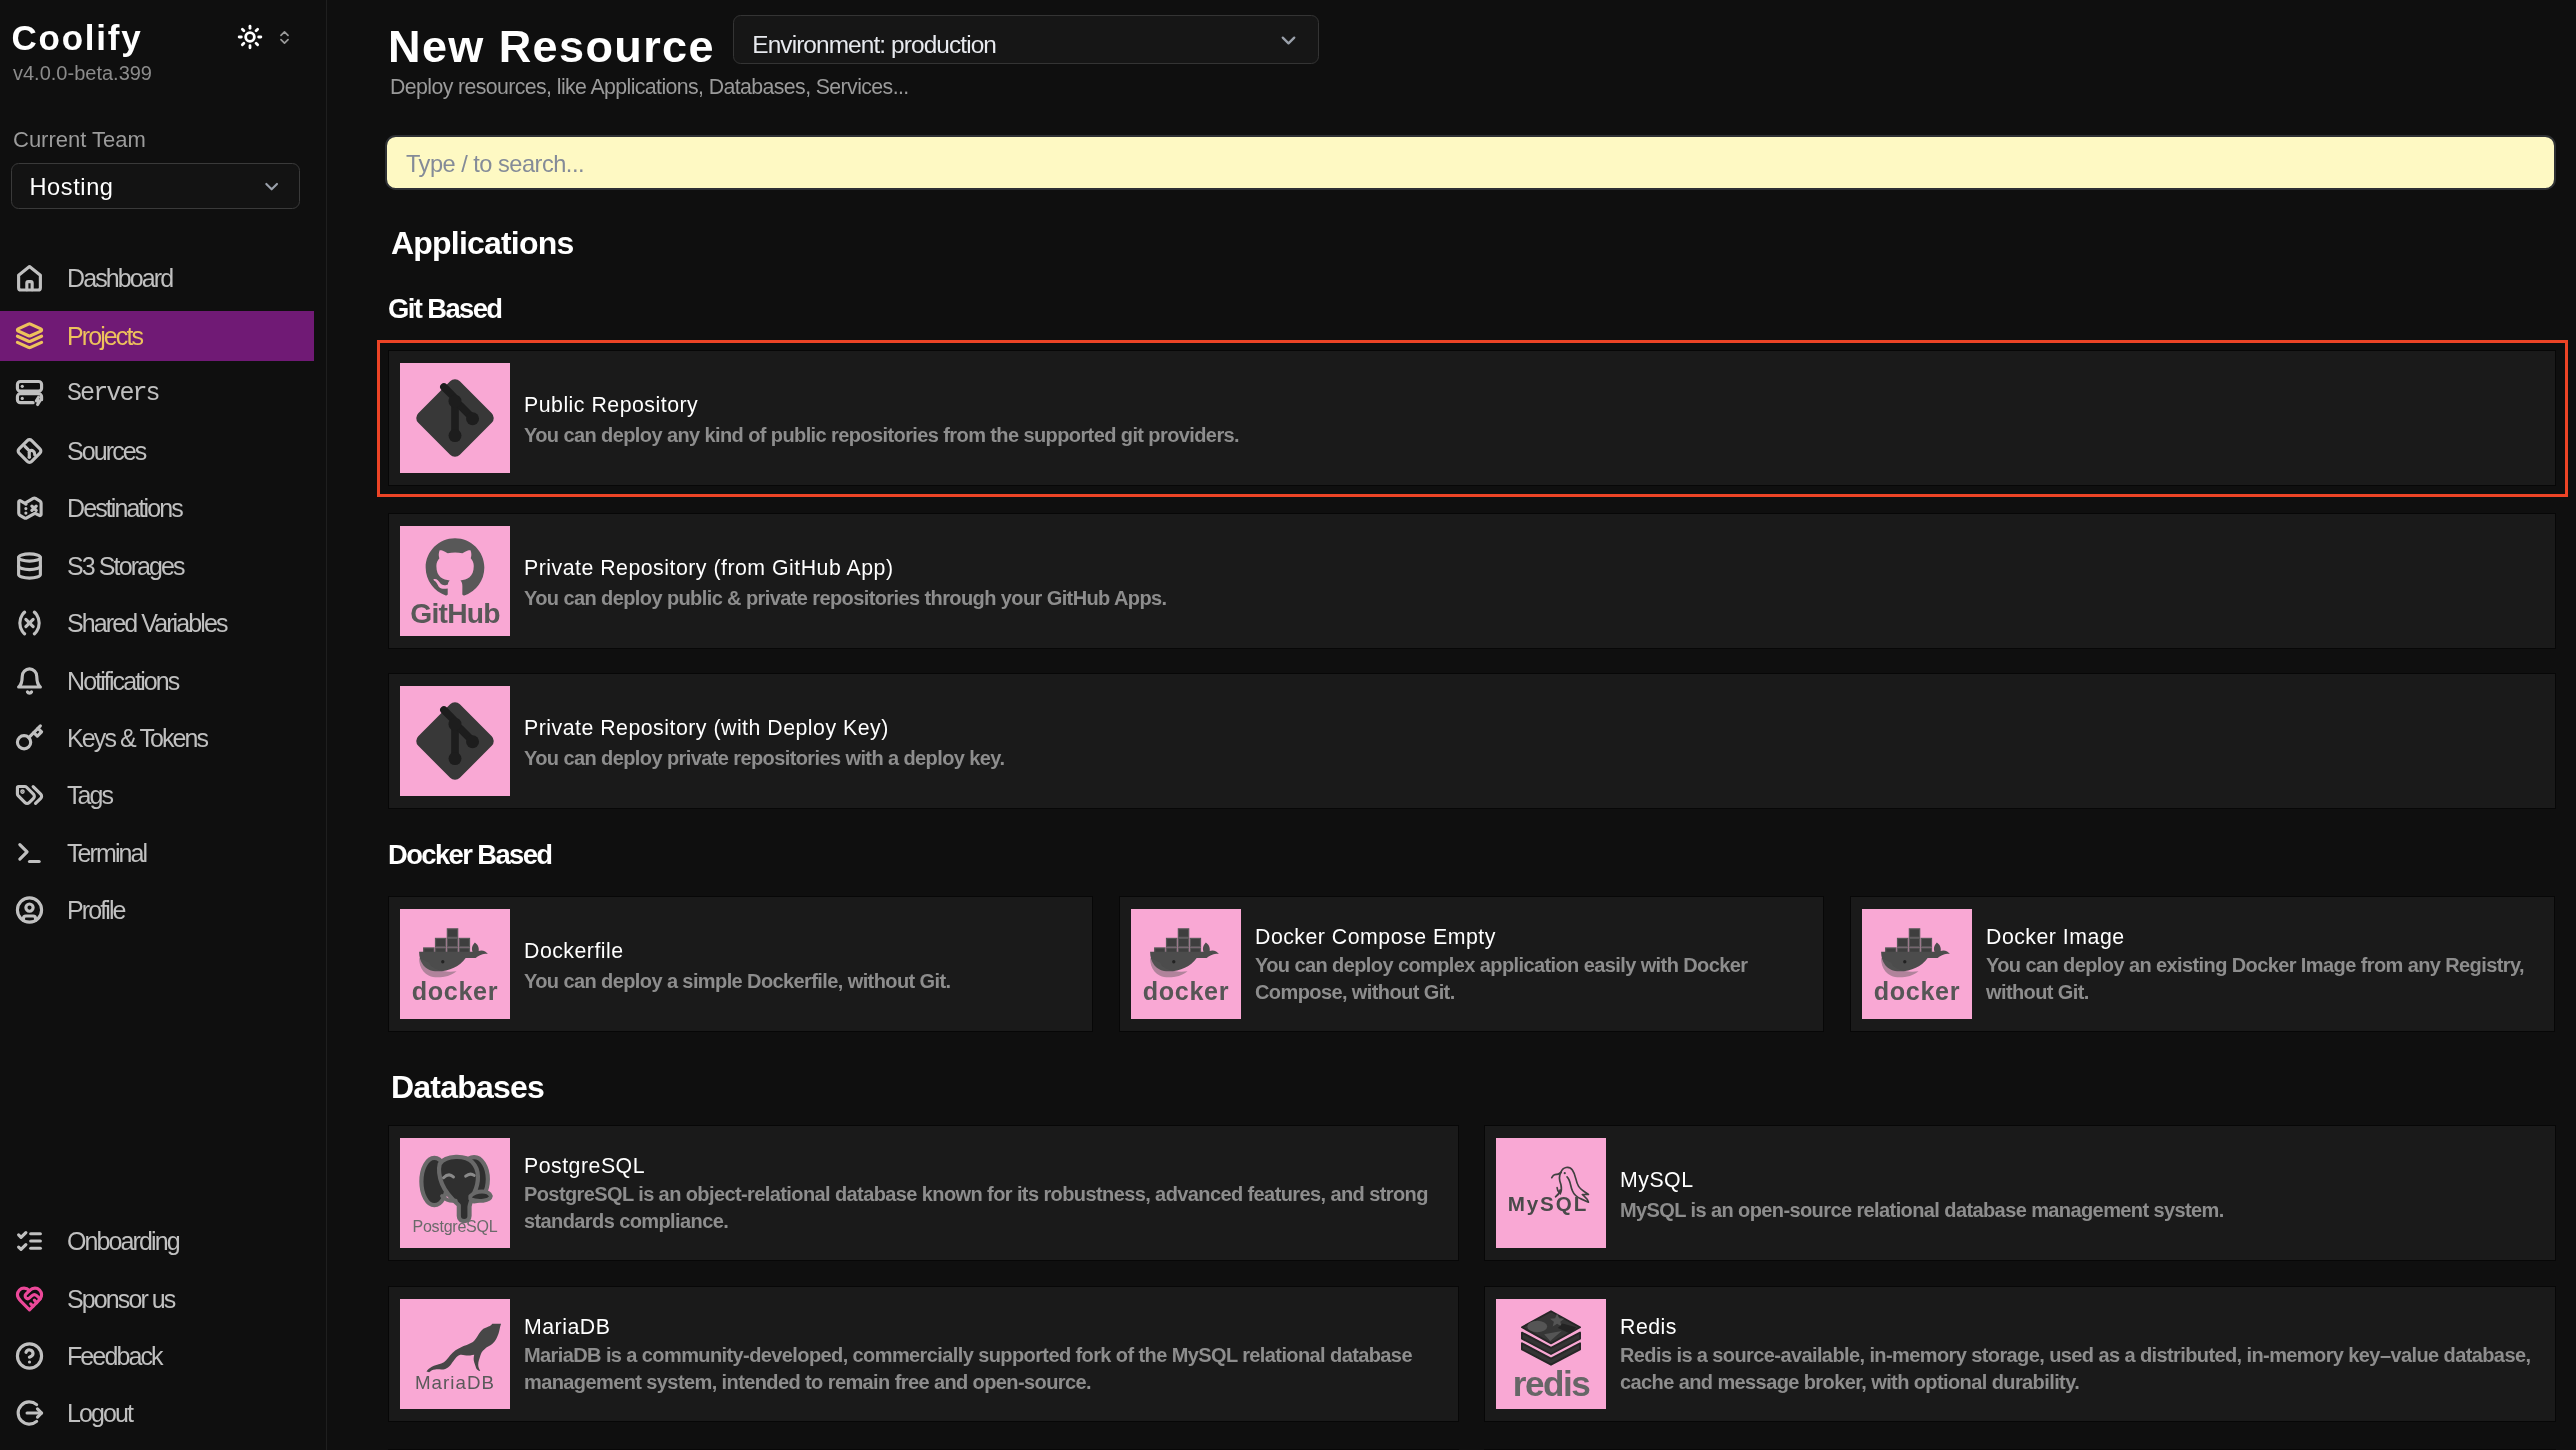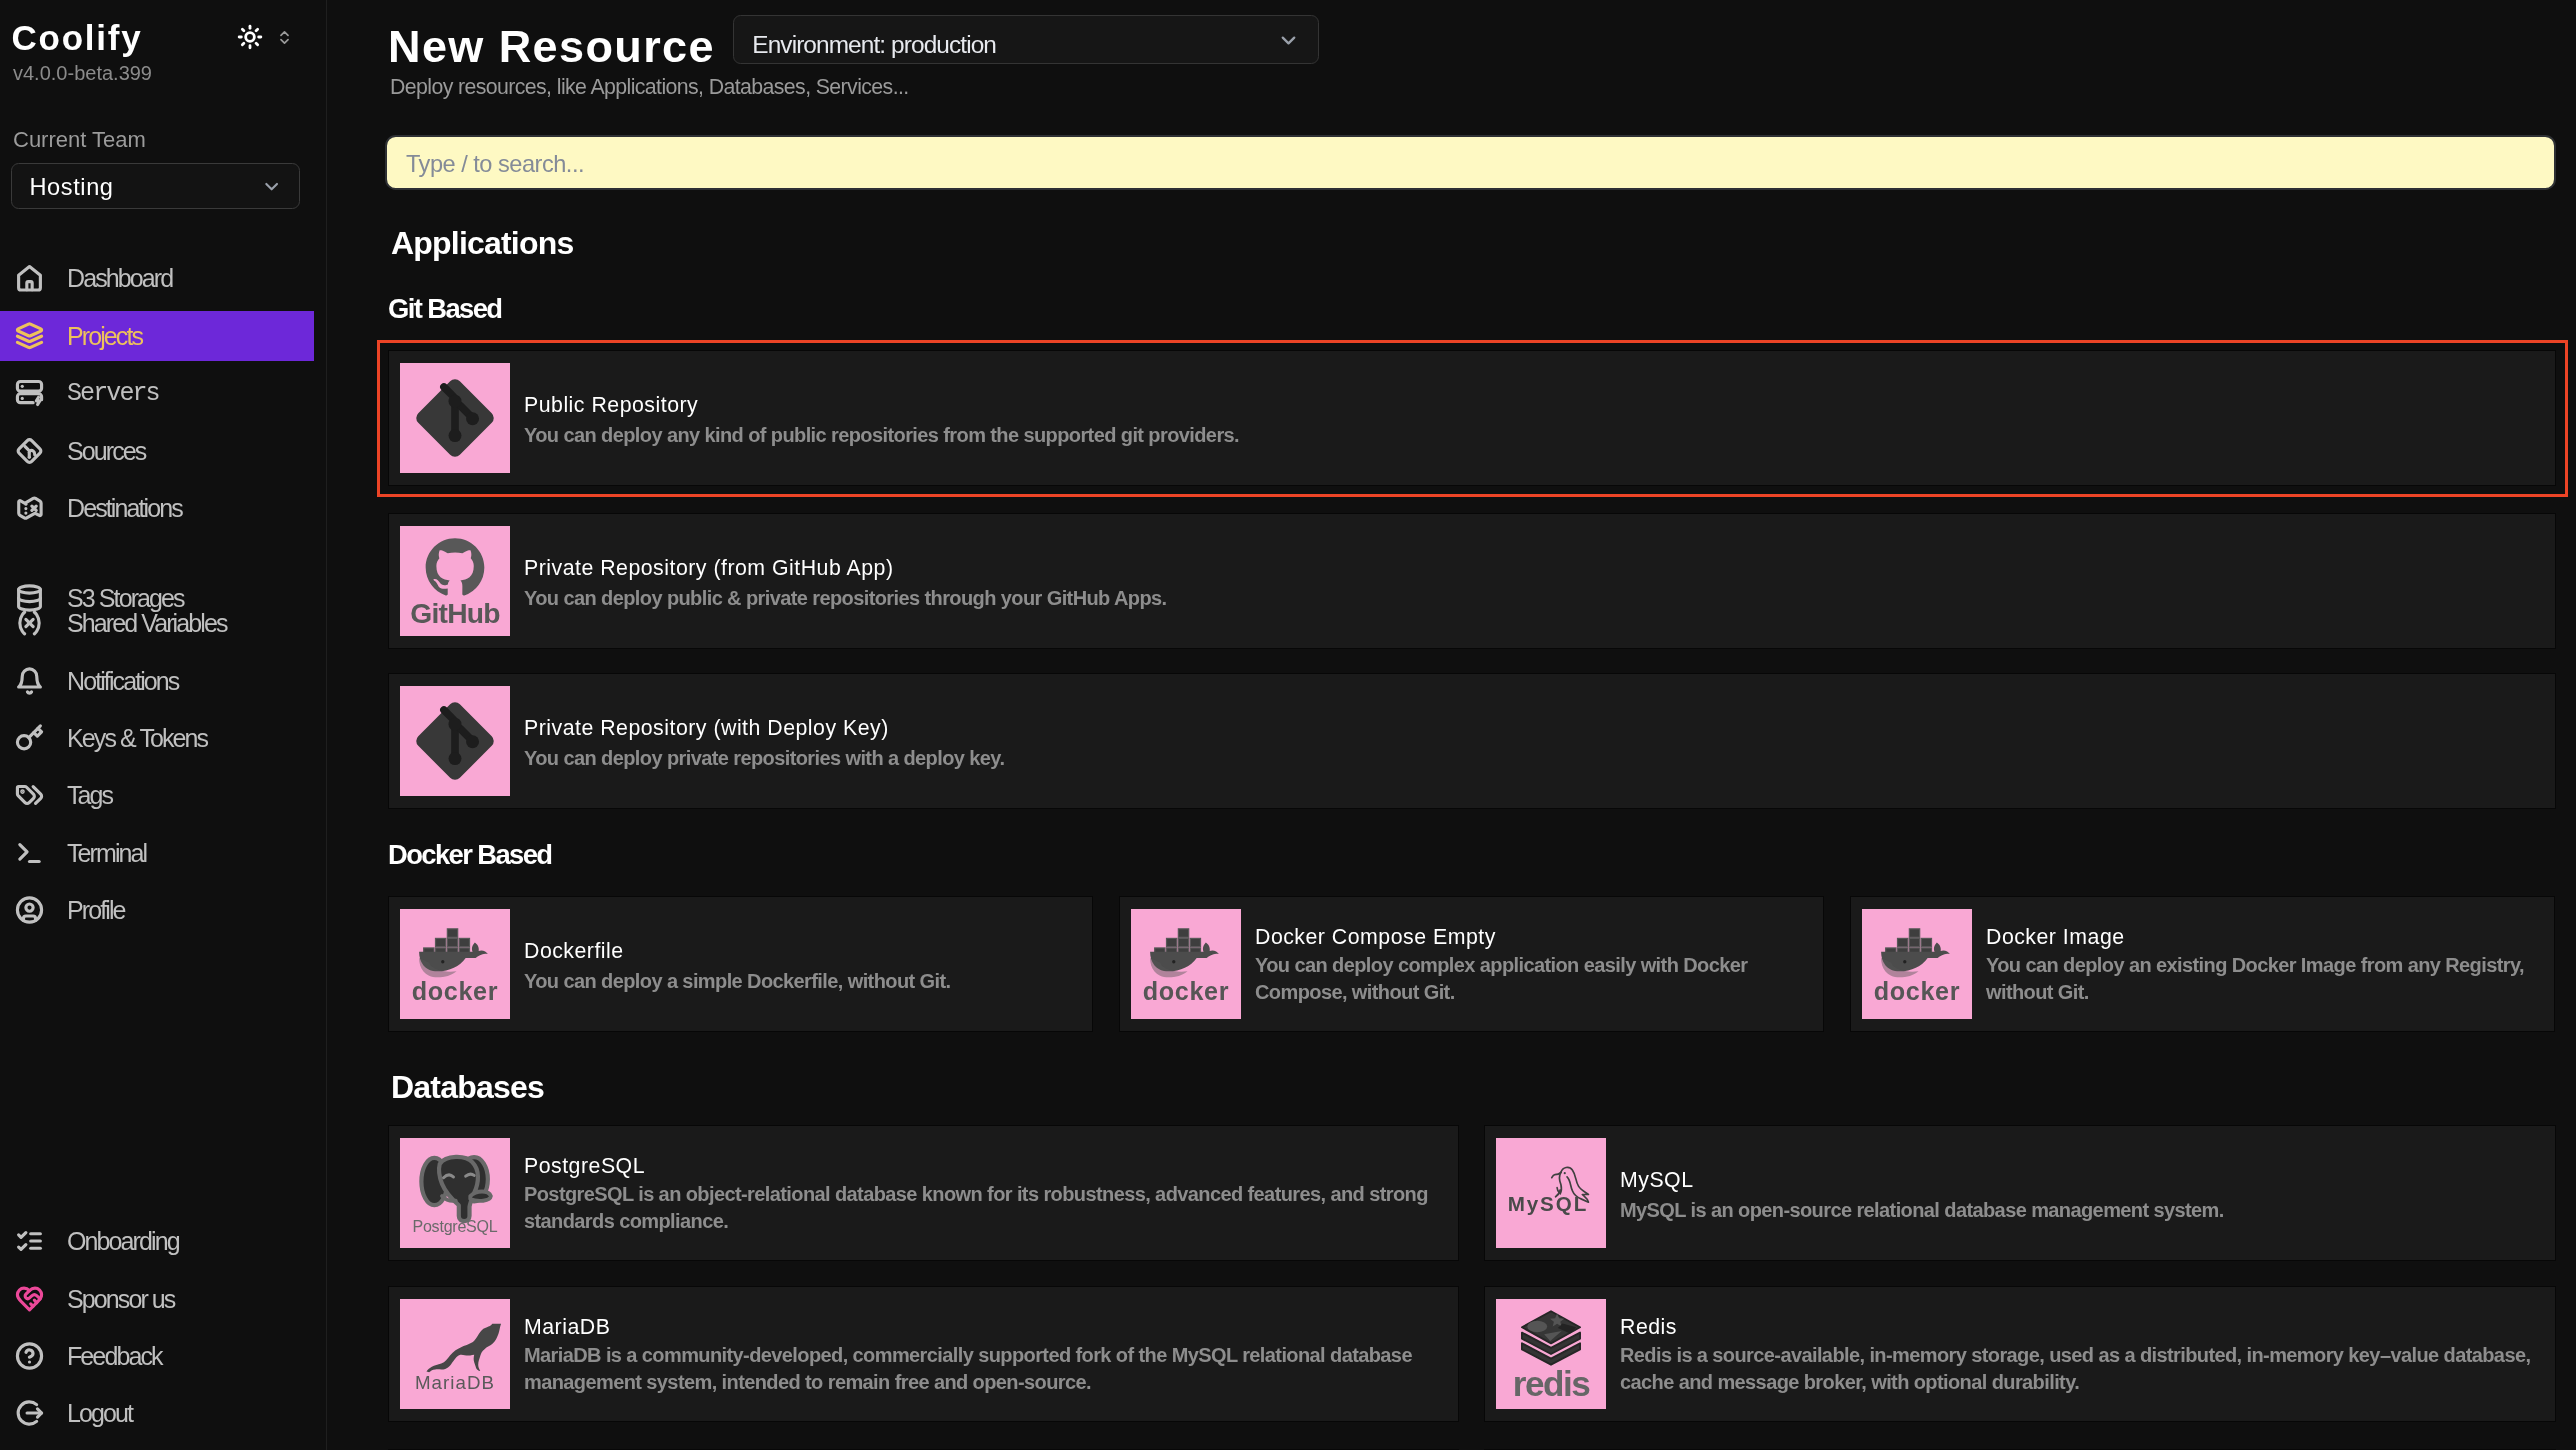--- a/index.html
+++ b/index.html
@@ -8,21 +8,21 @@
 
 #sidebar { position:absolute; left:0; top:0; width:327px; height:1450px; background:#0f0f0f; }
 #sidebar .divider { position:absolute; right:0; top:0; width:1.5px; height:1450px; background:#1f1f1f; }
 .logo { position:absolute; left:11.4px; top:18.3px; font-size:35px; font-weight:700; color:#fff; letter-spacing:1.8px;}
 .version { position:absolute; left:13px; top:62px; font-size:20px; color:#8b8b8b; }
 .teamlabel { position:absolute; left:13px; top:127px; font-size:22px; color:#9b9b9b; }
 .teamselect { position:absolute; left:11.4px; top:163px; width:289px; height:46px; border:1.5px solid #3a3a3a;
   border-radius:7.6px; background:#131313; }
 .teamselect .txt { position:absolute; left:17px; top:10px; font-size:23.6px; letter-spacing:0.6px; color:#fff; }
 .navitem { position:absolute; left:0; width:314px; height:50px; color:#c0c0c0; }
-.navitem.active { background:#6d28d9; color:#edc15c; }
+.navitem.active { background:#701a75; color:#edc15c; }
 .navitem .ic { position:absolute; left:14.5px; top:50%; transform:translateY(-50%); width:29px; height:29px; }
 .navitem .lbl { position:absolute; left:67px; top:50%; transform:translateY(-50%); font-size:25px; letter-spacing:-1.9px; white-space:nowrap;}
 svg.lucide { fill:none; stroke:currentColor; stroke-width:2.4; stroke-linecap:round; stroke-linejoin:round; display:block;}
 svg.ic { width:29px; height:29px; stroke-width:2.6; }
 
 #main { position:absolute; left:11px; top:0; width:2576px; height:1450px; }
 .h1 { position:absolute; left:377px; top:20.6px; font-size:45px; font-weight:700; color:#fff; letter-spacing:1.4px;}
 .subtitle { position:absolute; left:379px; top:75px; font-size:21.3px; letter-spacing:-0.6px; color:#9a9a9a; }
 .envselect { position:absolute; left:722px; top:15.2px; width:586px; height:49px; border:1.5px solid #343434;
   border-radius:7.6px; background:#161616; }
@@ -108,21 +108,21 @@
       <svg class="lucide ic" viewBox="0 0 24 24">
         <path d="M20.7 6.3 17 4.1a2 2 0 0 0-2 0l-5.9 3.4a2 2 0 0 1-2 0L4.6 6a1 1 0 0 0-1.5.9v9.5a2 2 0 0 0 1 1.7l3.6 2.1a2 2 0 0 0 2 0l5.9-3.4a2 2 0 0 1 2 0l2.5 1.4a1 1 0 0 0 1.5-.9V8a2 2 0 0 0-.9-1.7Z"></path>
         <path d="M9 8.8v.01"></path>
         <path d="M9 12.5v.01"></path>
         <path d="M9 16.2v.01"></path>
         <path d="m14 10.5 3.5 3.5"></path>
         <path d="m17.5 10.5-3.5 3.5"></path>
       </svg>
       <span class="lbl">Destinations</span>
     </div>
-    <div class="navitem" style="top:573px;text-decoration:underline;">
+    <div class="navitem" style="top:541px;text-decoration:underline;">
       <svg class="lucide ic" viewBox="0 0 24 24">
         <ellipse cx="12" cy="5" rx="9" ry="3"></ellipse>
         <path d="M3 5v14a9 3 0 0 0 18 0V5"></path>
         <path d="M3 12a9 3 0 0 0 18 0"></path>
       </svg>
       <span class="lbl">S3 Storages</span>
     </div>
     <div class="navitem" style="top:598px;">
       <svg class="lucide ic" viewBox="0 0 24 24">
         <path d="M8 21s-4-3-4-9 4-9 4-9"></path>

